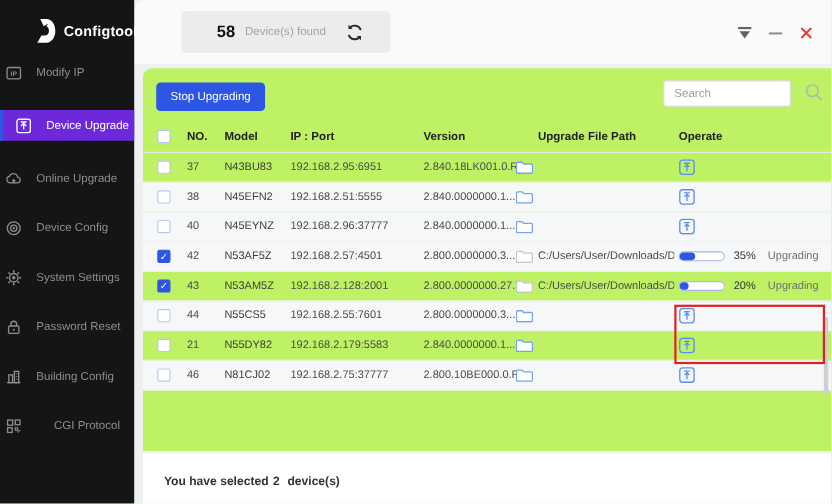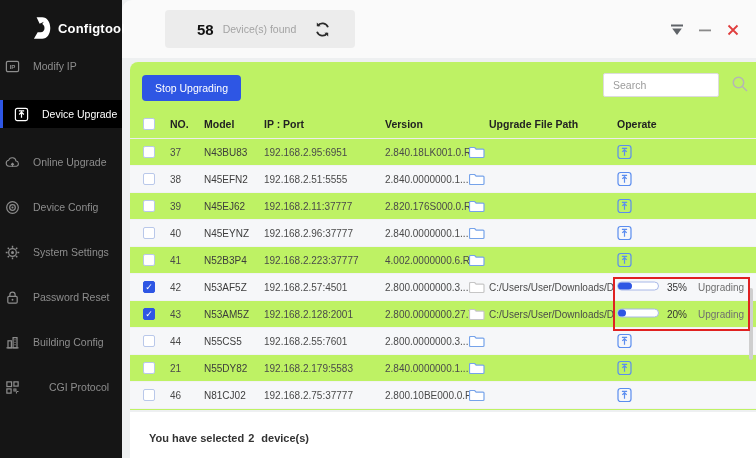--- a/index.html
+++ b/index.html
@@ -7,21 +7,21 @@
   .window{position:relative;width:756px;height:458px;background:#eef0f1;overflow:hidden;}
 
   
   .sidebar{position:absolute;left:0;top:0;width:122px;height:458px;background:#151515;z-index:3;}
   .logo{position:absolute;left:33px;top:16px;display:flex;align-items:center;gap:7px;color:#fff;}
   .logo svg{width:18px;height:24px;}
   .app-title{font-size:13px;font-weight:bold;letter-spacing:.2px;}
   .menu-item{position:absolute;left:0;width:122px;height:28px;display:flex;align-items:center;gap:13px;padding-left:5px;box-sizing:border-box;color:#8d8d8d;font-size:10.5px;cursor:pointer;}
   .menu-item .mi-icon{width:15px;height:15px;display:flex;align-items:center;justify-content:center;}
   .menu-item .mi-icon svg{width:15px;height:15px;}
-  .menu-item.active{background:#000000;color:#fff;border-left:3px solid #2e56e4;padding-left:11px;}
+  .menu-item.active{background:#6d28d9;color:#fff;border-left:3px solid #2e56e4;padding-left:11px;}
 
   
   .main{position:absolute;left:122px;top:0;right:0;bottom:0;}
   .topbar{position:absolute;left:0;top:0;right:0;height:58px;background:#fafafa;border-top-left-radius:10px;}
   .count-chip{position:absolute;left:8px;top:10px;width:190px;height:38px;background:#ececec;border-radius:4px;display:flex;align-items:center;padding-left:32px;box-sizing:border-box;margin-left:35px;}
   .count-num{font-size:15px;font-weight:bold;color:#111;}
   .count-label{font-size:10.5px;color:#a3a3a3;margin-left:9px;}
   .refresh{margin-left:18px;width:17px;height:17px;cursor:pointer;}
   .btn-search-setting{position:absolute;left:443px;top:20px;width:92px;height:22px;background:#2e56e4;color:#fff;font-size:10.5px;border:none;border-radius:3px;cursor:pointer;font-family:inherit;}
   .winctl{position:absolute;top:24px;width:14px;height:12px;cursor:pointer;}
@@ -43,21 +43,21 @@
   .trow.stripe{background:#f6f7f9;}
   .cell{position:absolute;top:50%;transform:translateY(-50%);white-space:nowrap;}
   .c-check{left:13px;}
   .c-no{left:40px;}
   .c-model{left:74px;color:#3c3c3c;}
   .c-ip{left:134px;}
   .c-ver{left:255px;}
   .c-folder{left:339px;width:16px;height:13px;cursor:pointer;}
   .c-folder svg{width:16px;height:13px;display:block;}
   .c-path{left:359px;width:124px;overflow:hidden;color:#4a4a4a;}
-  .c-op{left:487px;display:flex;}
+  .c-op{left:487px;display:flex;align-items:center;}
 
   .cb{width:12px;height:12px;border:1px solid #b9c8ea;border-radius:2px;background:#fff;box-sizing:border-box;cursor:pointer;}
   .cb.checked{background:#2e56e4;border-color:#2e56e4;color:#fff;font-size:9px;line-height:10px;text-align:center;}
   .thead .cb{left:13px;}
 
   .op-upload{width:15px;height:15px;cursor:pointer;display:block;}
   .pbar{display:inline-block;width:42px;height:9px;border:1px solid #a8b8e8;border-radius:5px;background:#fff;position:relative;box-sizing:border-box;}
   .pfill{position:absolute;left:0;top:0;bottom:0;border-radius:4px;background:#2e56e4;}
   .ppct{margin-left:8px;font-size:10px;color:#333;}
   .pstatus{margin-left:11px;font-size:10px;color:#6f6f6f;}
@@ -246,68 +246,26 @@
             <span class="cell c-path"></span>
             <span class="cell c-op">
               <span>
                 <svg class="op-upload" viewBox="0 0 15 15">
                   <rect x="1" y="1" width="13" height="13" rx="2.5" fill="none" stroke="#5b8def" stroke-width="1.2"></rect>
                   <path d="M7.5 11.2V5.6M5.3 7.4 7.5 5.2l2.2 2.2M4.9 3.9h5.2" fill="none" stroke="#5b8def" stroke-width="1.2"></path>
                 </svg>
               </span>
             </span>
           </div>
-          <div class="trow">
-            <span class="cell c-check cb"></span>
-            <span class="cell c-no">39</span>
-            <span class="cell c-model">N45EJ62</span>
-            <span class="cell c-ip">192.168.2.11:37777</span>
-            <span class="cell c-ver">2.820.176S000.0.R</span>
-            <span class="cell c-folder">
-              <svg viewBox="0 0 16 13">
-                <path d="M1.5 2h4.2l1.4 1.6h6.9a1 1 0 0 1 1 1v6.4a1 1 0 0 1-1 1H1.5a1 1 0 0 1-1-1V3a1 1 0 0 1 1-1z" fill="#fff" stroke="#76a3ea" stroke-width="1.2"></path>
-              </svg>
-            </span>
-            <span class="cell c-path"></span>
-            <span class="cell c-op">
-              <span>
-                <svg class="op-upload" viewBox="0 0 15 15">
-                  <rect x="1" y="1" width="13" height="13" rx="2.5" fill="none" stroke="#5b8def" stroke-width="1.2"></rect>
-                  <path d="M7.5 11.2V5.6M5.3 7.4 7.5 5.2l2.2 2.2M4.9 3.9h5.2" fill="none" stroke="#5b8def" stroke-width="1.2"></path>
-                </svg>
-              </span>
-            </span>
-          </div>
           <div class="trow stripe">
             <span class="cell c-check cb"></span>
             <span class="cell c-no">40</span>
             <span class="cell c-model">N45EYNZ</span>
             <span class="cell c-ip">192.168.2.96:37777</span>
             <span class="cell c-ver">2.840.0000000.1...</span>
-            <span class="cell c-folder">
-              <svg viewBox="0 0 16 13">
-                <path d="M1.5 2h4.2l1.4 1.6h6.9a1 1 0 0 1 1 1v6.4a1 1 0 0 1-1 1H1.5a1 1 0 0 1-1-1V3a1 1 0 0 1 1-1z" fill="#fff" stroke="#76a3ea" stroke-width="1.2"></path>
-              </svg>
-            </span>
-            <span class="cell c-path"></span>
-            <span class="cell c-op">
-              <span>
-                <svg class="op-upload" viewBox="0 0 15 15">
-                  <rect x="1" y="1" width="13" height="13" rx="2.5" fill="none" stroke="#5b8def" stroke-width="1.2"></rect>
-                  <path d="M7.5 11.2V5.6M5.3 7.4 7.5 5.2l2.2 2.2M4.9 3.9h5.2" fill="none" stroke="#5b8def" stroke-width="1.2"></path>
-                </svg>
-              </span>
-            </span>
-          </div>
-          <div class="trow">
-            <span class="cell c-check cb"></span>
-            <span class="cell c-no">41</span>
-            <span class="cell c-model">N52B3P4</span>
-            <span class="cell c-ip">192.168.2.223:37777</span>
-            <span class="cell c-ver">4.002.0000000.6.R</span>
             <span class="cell c-folder">
               <svg viewBox="0 0 16 13">
                 <path d="M1.5 2h4.2l1.4 1.6h6.9a1 1 0 0 1 1 1v6.4a1 1 0 0 1-1 1H1.5a1 1 0 0 1-1-1V3a1 1 0 0 1 1-1z" fill="#fff" stroke="#76a3ea" stroke-width="1.2"></path>
               </svg>
             </span>
             <span class="cell c-path"></span>
             <span class="cell c-op">
               <span>
                 <svg class="op-upload" viewBox="0 0 15 15">
                   <rect x="1" y="1" width="13" height="13" rx="2.5" fill="none" stroke="#5b8def" stroke-width="1.2"></rect>

